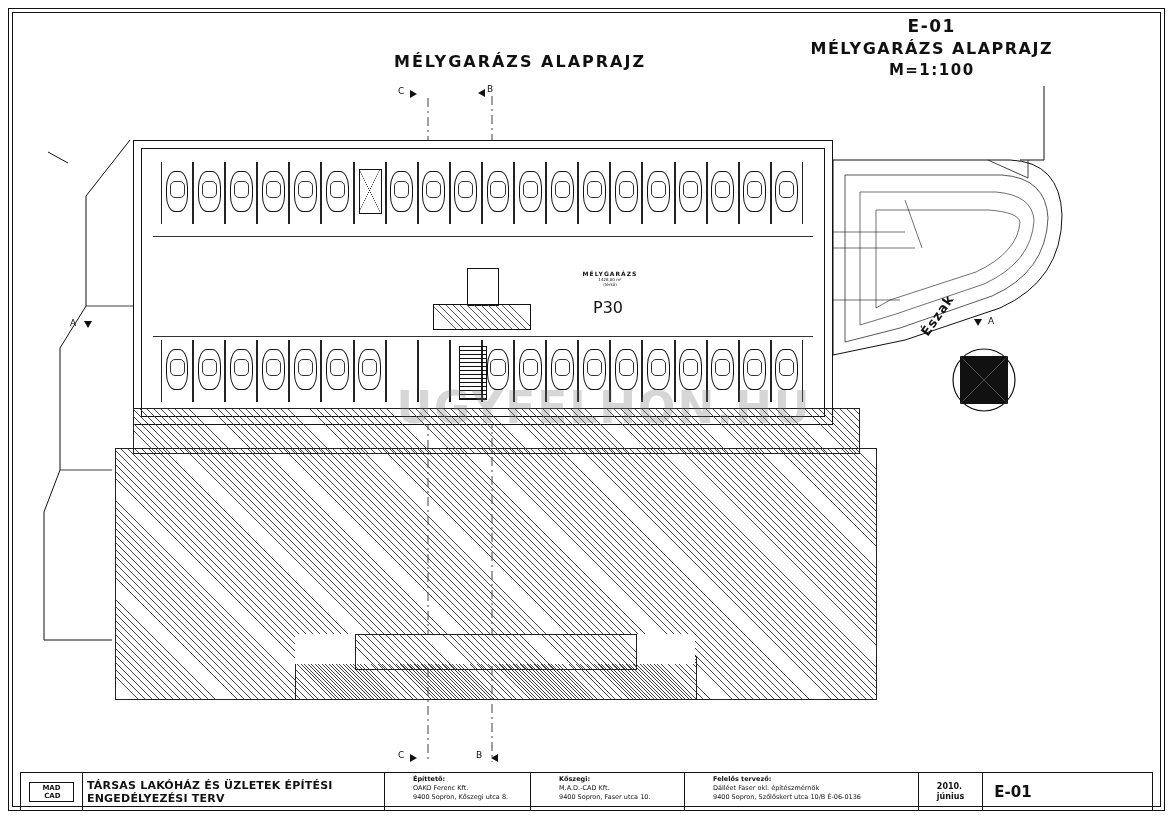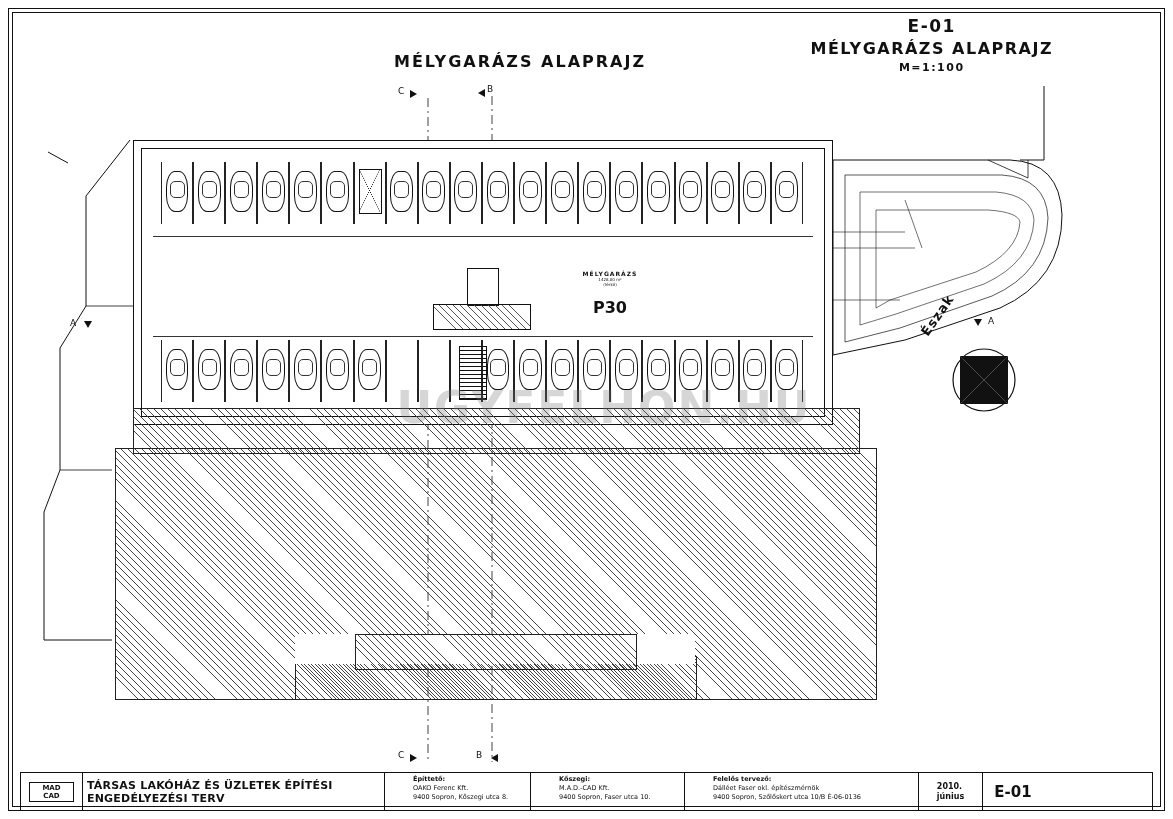--- a/index.html
+++ b/index.html
@@ -8,21 +8,21 @@
   .frame{position:absolute;left:8px;top:8px;width:1155px;height:801px;border:1.5px solid #111;}
   .frame-inner{position:absolute;left:12px;top:12px;width:1147px;height:793px;border:0.5px solid #111;}
 
   
   .main-title{position:absolute;left:330px;top:52px;width:380px;text-align:center;
     font-family:"DejaVu Sans", sans-serif;font-weight:bold;font-size:16px;letter-spacing:2px;color:#111;}
   .tr-block{position:absolute;right:120px;top:16px;text-align:center;
     font-family:"DejaVu Sans", sans-serif;font-weight:bold;color:#111;letter-spacing:1.5px;}
   .tr-block .l1{font-size:17px;}
   .tr-block .l2{font-size:16px;margin-top:3px;}
-  .tr-block .l3{font-size:11px;margin-top:3px;}
+  .tr-block .l3{font-size:15px;margin-top:3px;}
 
   
   .canvas{position:absolute;left:0;top:0;width:1173px;height:819px;}
 
   
   .plan{position:absolute;left:133px;top:140px;width:700px;height:285px;}
   .plan-outer{position:absolute;inset:0;border:1.5px solid #111;background:#fff;}
   .plan-inner{position:absolute;left:8px;top:8px;right:8px;bottom:8px;border:1px solid #111;}
   .drive-line{position:absolute;left:20px;right:20px;height:0;border-top:0.6px solid #333;}
 
@@ -39,21 +39,21 @@
      linear-gradient(to top left,transparent calc(50% - 0.4px),#111 50%,transparent calc(50% + 0.4px));}
 
   .core{position:absolute;border:1px solid #111;background:#fff;}
   .hatch-light{background:repeating-linear-gradient(45deg,#555 0 0.6px,transparent 0.6px 5px);}
   .stair{position:absolute;border:1px solid #111;background:
      repeating-linear-gradient(0deg,#111 0 0.6px,transparent 0.6px 4px);}
 
   .label-mg{position:absolute;font-family:"DejaVu Sans", sans-serif;text-align:center;color:#111;}
   .label-mg .t1{font-size:6px;letter-spacing:1px;font-weight:bold;}
   .label-mg .t2{font-size:4px;}
-  .label-p30{position:absolute;font-family:"DejaVu Sans", sans-serif;font-weight:bold;font-size:16px;color:#111;}
+  .label-p30{position:absolute;font-family:"DejaVu Sans", sans-serif;font-weight:normal;font-size:16px;color:#111;}
 
   
   .footprint{position:absolute;left:115px;top:408px;width:760px;height:290px;}
   .fp-hatch{position:absolute;background:repeating-linear-gradient(45deg,#444 0 0.6px,transparent 0.6px 5px);
      border:0.7px solid #222;}
 
   
   .sec{position:absolute;font-family:"DejaVu Sans", sans-serif;font-size:9px;color:#111;}
   .tri{width:0;height:0;border-left:4px solid transparent;border-right:4px solid transparent;}
   .tri-down{border-top:7px solid #111;}
@@ -66,21 +66,21 @@
   .watermark{position:absolute;left:364px;top:382px;width:480px;text-align:center;
      font-family:"DejaVu Sans", sans-serif;font-weight:bold;font-size:44px;letter-spacing:2px;
      color:rgba(120,120,120,0.30);white-space:nowrap;}
 
   
   .titleblock{position:absolute;left:20px;top:772px;width:1131px;height:37px;border:1px solid #111;display:flex;}
   .tb-cell{border-right:1px solid #111;position:relative;padding:2px 4px;box-sizing:border-box;}
   .tb-cell:last-child{border-right:none;}
   .tb-logo{width:62px;display:flex;align-items:center;justify-content:center;}
   .logo-box{border:1.2px solid #111;font-family:"DejaVu Sans", sans-serif;font-size:7px;font-weight:bold;
-    line-height:8px;padding:1px 12px;text-align:center;color:#111;}
+    line-height:8px;padding:1px 12px;text-align:right;color:#111;}
   .tb-project{width:302px;display:flex;align-items:center;justify-content:center;
     font-family:"DejaVu Sans", sans-serif;font-weight:bold;font-size:11px;color:#111;letter-spacing:0.2px;}
   .tb-info{font-family:"DejaVu Sans", sans-serif;font-size:6.5px;color:#111;line-height:9px;margin-left:24px;}
   .tb-info .hdr{font-weight:bold;}
   .tb-date{width:64px;display:flex;align-items:center;justify-content:center;
     font-family:"DejaVu Sans", sans-serif;font-weight:bold;font-size:8px;line-height:10px;color:#111;}
   .tb-code{width:60px;display:flex;align-items:center;justify-content:center;
     font-family:"DejaVu Sans", sans-serif;font-weight:bold;font-size:15px;color:#111;}
   .c1{width:122px;}.c2{width:140px;}.c3{width:130px;}.c4{width:210px;}
 </style>

